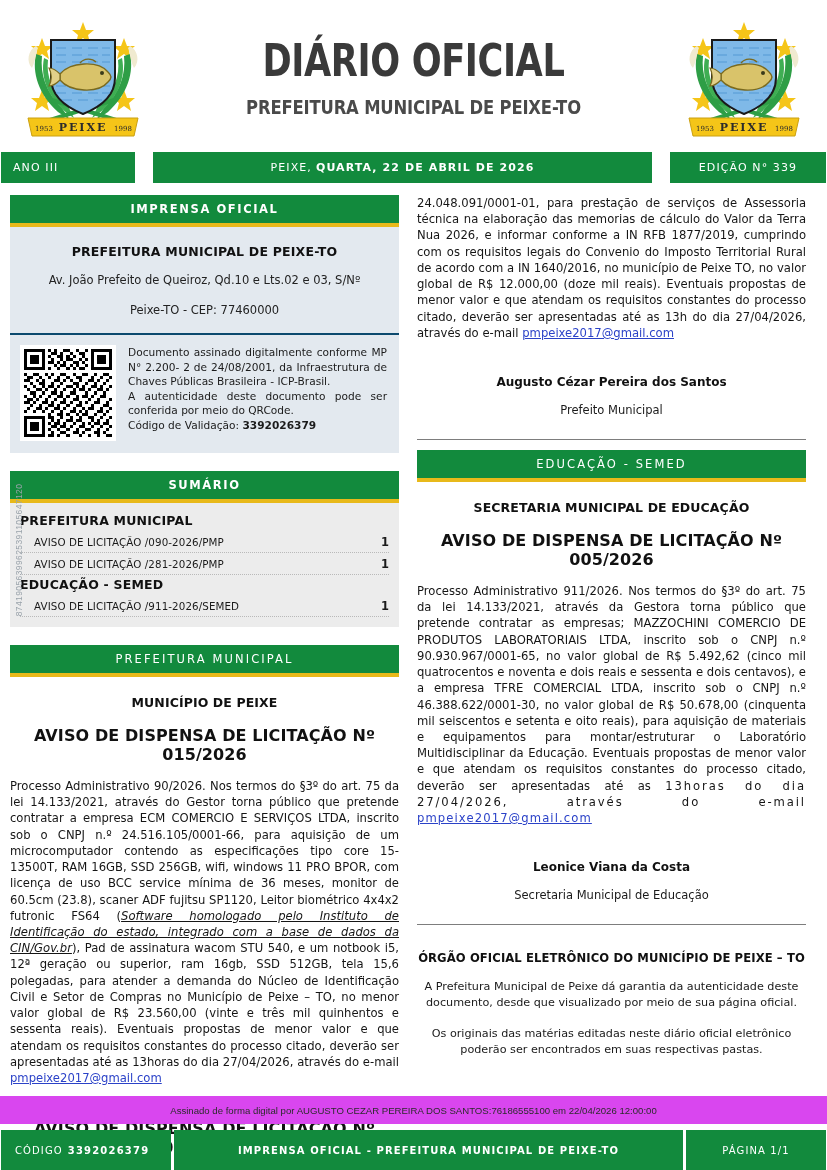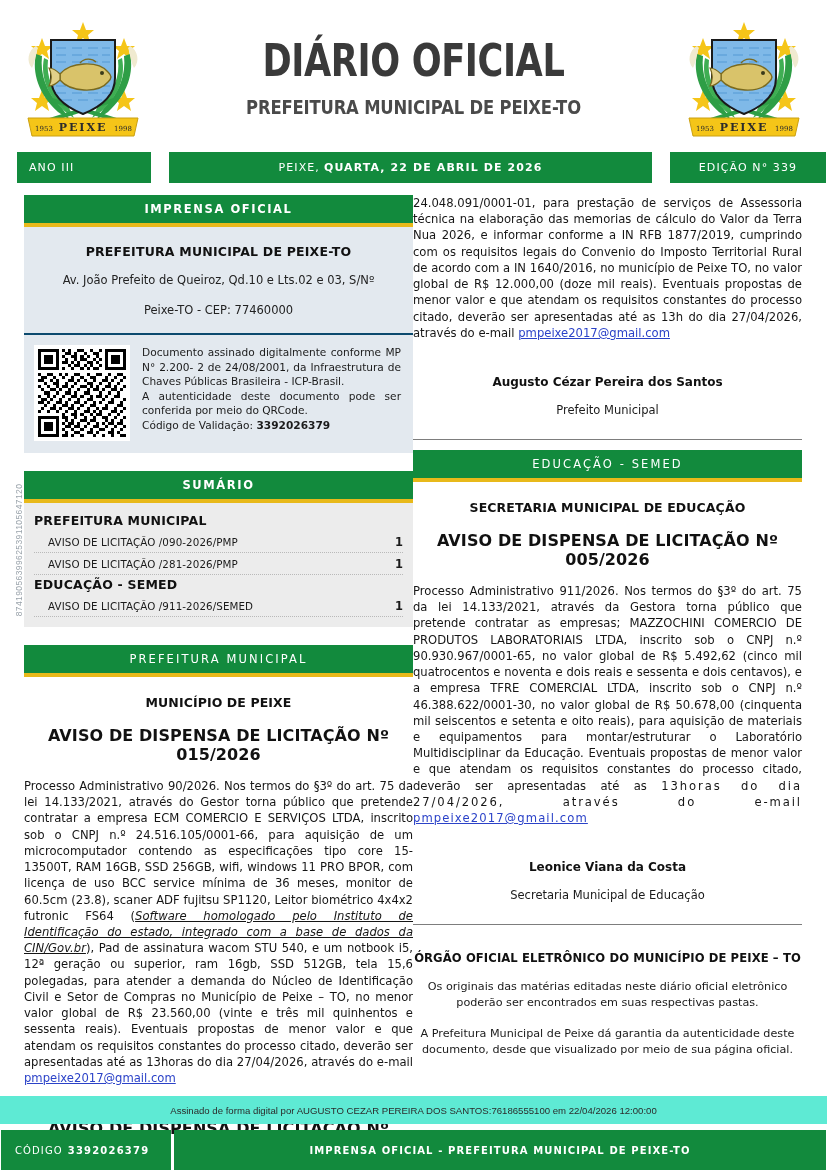--- a/index.html
+++ b/index.html
@@ -42,40 +42,39 @@
     transform: scaleX(0.82);
     transform-origin: center;
     white-space: nowrap;
   }
 
   
   .datebar {
     display: flex; gap: 18px;
     height: 31px;
     margin: 0 1px 0 1px;
-    padding-left: 16px;
   }
   .datebar > div {
     background: #128a3d;
     color: #ffffff;
     display: flex; align-items: center;
     font-size: 11px;
     letter-spacing: 1.1px;
     font-weight: 400;
   }
   .db-ano { width: 134px; padding-left: 12px; }
   .db-mid { flex: 1 1 auto; justify-content: center; letter-spacing: 1.4px; }
   .db-mid b { font-weight: 700; margin-left: 4px; }
   .db-ed { width: 156px; justify-content: center; font-weight: 700; letter-spacing: 1.2px; }
 
   
   .cols {
     display: flex;
-    padding: 12px 10px 0 24px;
-    gap: 0;
+    padding: 12px 10px 0 10px;
+    gap: 18px;
     height: 916px;
   }
   .col { width: 389px; flex: 0 0 389px; }
 
   
   .banner {
     background: #128a3d;
     color: #ffffff;
     text-align: center;
     font-size: 11.5px;
@@ -163,21 +162,21 @@
     margin-top: 14px; color: #1a1a1a;
   }
 
   
   .loose { letter-spacing: 1.9px; word-spacing: 3px; }
   .loose2 { letter-spacing: 1.1px; word-spacing: 2px; }
 
   
   .signstrip {
     position: absolute; left: 0; right: 0; bottom: 46px;
-    background: #5eead4;
+    background: #d946ef;
     height: 28px;
     display: flex; align-items: center; justify-content: center;
     font-family: "Liberation Sans", sans-serif;
     font-size: 9.6px; color: #2b2b2b;
   }
   .footer {
     position: absolute; left: 0; right: 0; bottom: 0;
     height: 40px;
     display: flex; gap: 3px; padding: 0 1px;
   }
@@ -630,27 +629,28 @@
       <span>Processo Administrativo 911/2026. Nos termos do §3º do art. 75 da lei 14.133/2021, através da Gestora torna público que pretende contratar as empresas; MAZZOCHINI COMERCIO DE PRODUTOS LABORATORIAIS LTDA, inscrito sob o CNPJ n.º 90.930.967/0001-65, no valor global de R$ 5.492,62 (cinco mil quatrocentos e noventa e dois reais e sessenta e dois centavos), e a empresa TFRE COMERCIAL LTDA, inscrito sob o CNPJ n.º 46.388.622/0001-30, no valor global de R$ 50.678,00 (cinquenta  mil seiscentos e setenta e oito reais), para aquisição de materiais e equipamentos para montar/estruturar o Laboratório Multidisciplinar da Educação. Eventuais propostas de menor valor e que atendam os requisitos constantes do processo citado, deverão ser apresentadas até as </span><span class="loose">13horas do dia 27/04/2026, através do e-mail</span>
       <a class="mail loose2" href="#">pmpeixe2017@gmail.com</a>
     </div>
 
     <div class="sig-name">Leonice Viana da Costa</div>
     <div class="sig-role">Secretaria Municipal de Educação</div>
 
     <hr class="hr-thin2">
 
     <div class="foot-note-title">ÓRGÃO OFICIAL ELETRÔNICO DO MUNICÍPIO DE PEIXE – TO</div>
+    <div class="foot-note-p">A Prefeitura Municipal de Peixe dá garantia da autenticidade deste documento, desde que visualizado por meio de sua página oficial.</div>
     <div class="foot-note-p">Os originais das matérias editadas neste diário oficial eletrônico poderão ser encontrados em suas respectivas pastas.</div>
-    <div class="foot-note-p">A Prefeitura Municipal de Peixe dá garantia da autenticidade deste documento, desde que visualizado por meio de sua página oficial.</div>
 
   </div>
 </div>
 
 <div class="signstrip">Assinado de forma digital por AUGUSTO CEZAR PEREIRA DOS SANTOS:76186555100 em 22/04/2026 12:00:00</div>
 
 <div class="footer">
   <div class="ft-cod">
     <span>CÓDIGO</span>
       <b>3392026379</b>
   </div>
   <div class="ft-mid">IMPRENSA OFICIAL - PREFEITURA MUNICIPAL DE PEIXE-TO</div>
+  <div class="ft-pg">PÁGINA 1/1</div>
 </div>
 
 </body></html>

